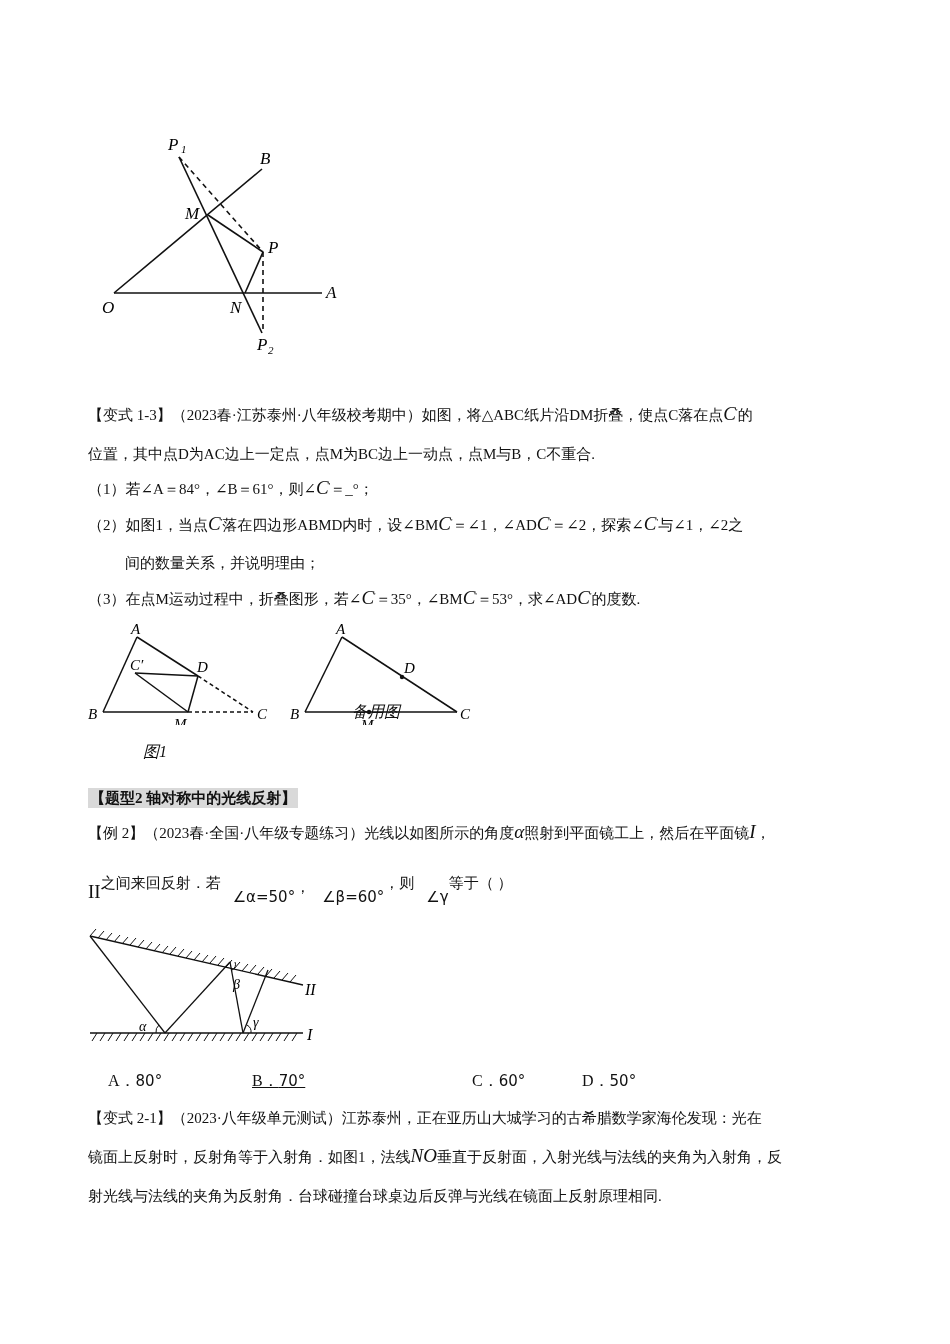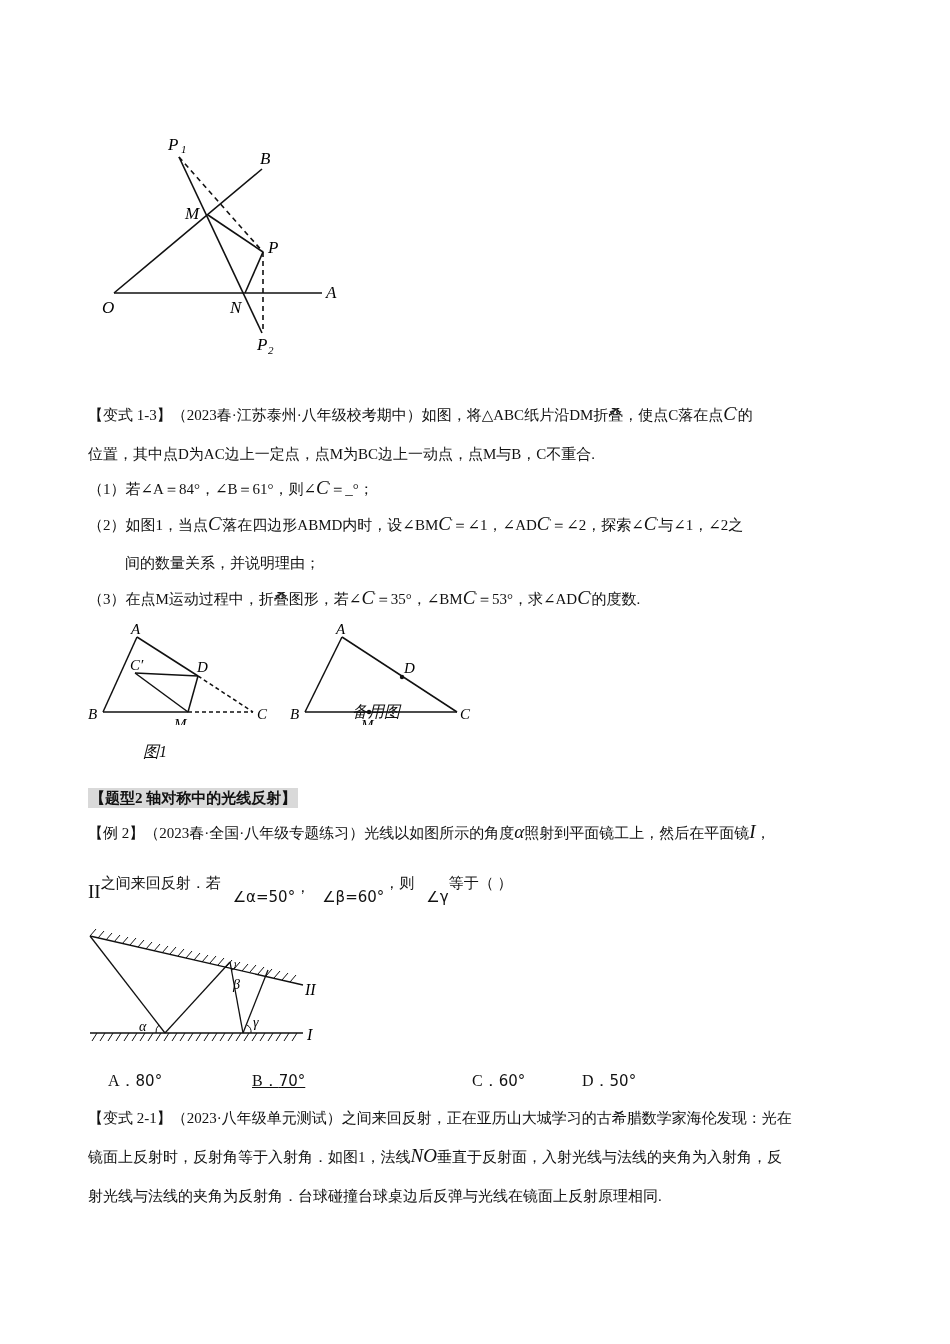--- a/index.html
+++ b/index.html
@@ -181,18 +181,18 @@
   <text x="220" y="70" font-size="16" font-style="normal">II</text>
   <text x="222" y="115" font-size="16" font-style="normal">I</text>
 </svg>
 
 <div class="opt" style="left:108px;"><span>A．</span><span class="val">80°</span></div>
 <div class="opt" style="left:252px;text-decoration:underline;"><span>B．</span><span class="val">70°</span></div>
 <div class="opt" style="left:440px;margin-left:32px;"><span>C．</span><span class="val">60°</span></div>
 <div class="opt" style="left:582px;"><span>D．</span><span class="val">50°</span></div>
 
 <div class="line" style="top:1108px;">
-  <span class="bold">【变式 2-1】</span><span>（2023·八年级单元测试）</span><span>之间来回反射，正在亚历山大城学习的古希腊数学家海伦发现：光在</span>
+  <span class="bold">【变式 2-1】</span><span>（2023·八年级单元测试）</span><span>江苏泰州，正在亚历山大城学习的古希腊数学家海伦发现：光在</span>
 </div>
 <div class="line" style="top:1146px;">
   <span>镜面上反射时，反射角等于入射角．如图1，法线</span><span class="it">NO</span><span>垂直于反射面，入射光线与法线的夹角为入射角，反</span>
 </div>
 <div class="line" style="top:1186px;">射光线与法线的夹角为反射角．台球碰撞台球桌边后反弹与光线在镜面上反射原理相同.</div>
 
 </body></html>

